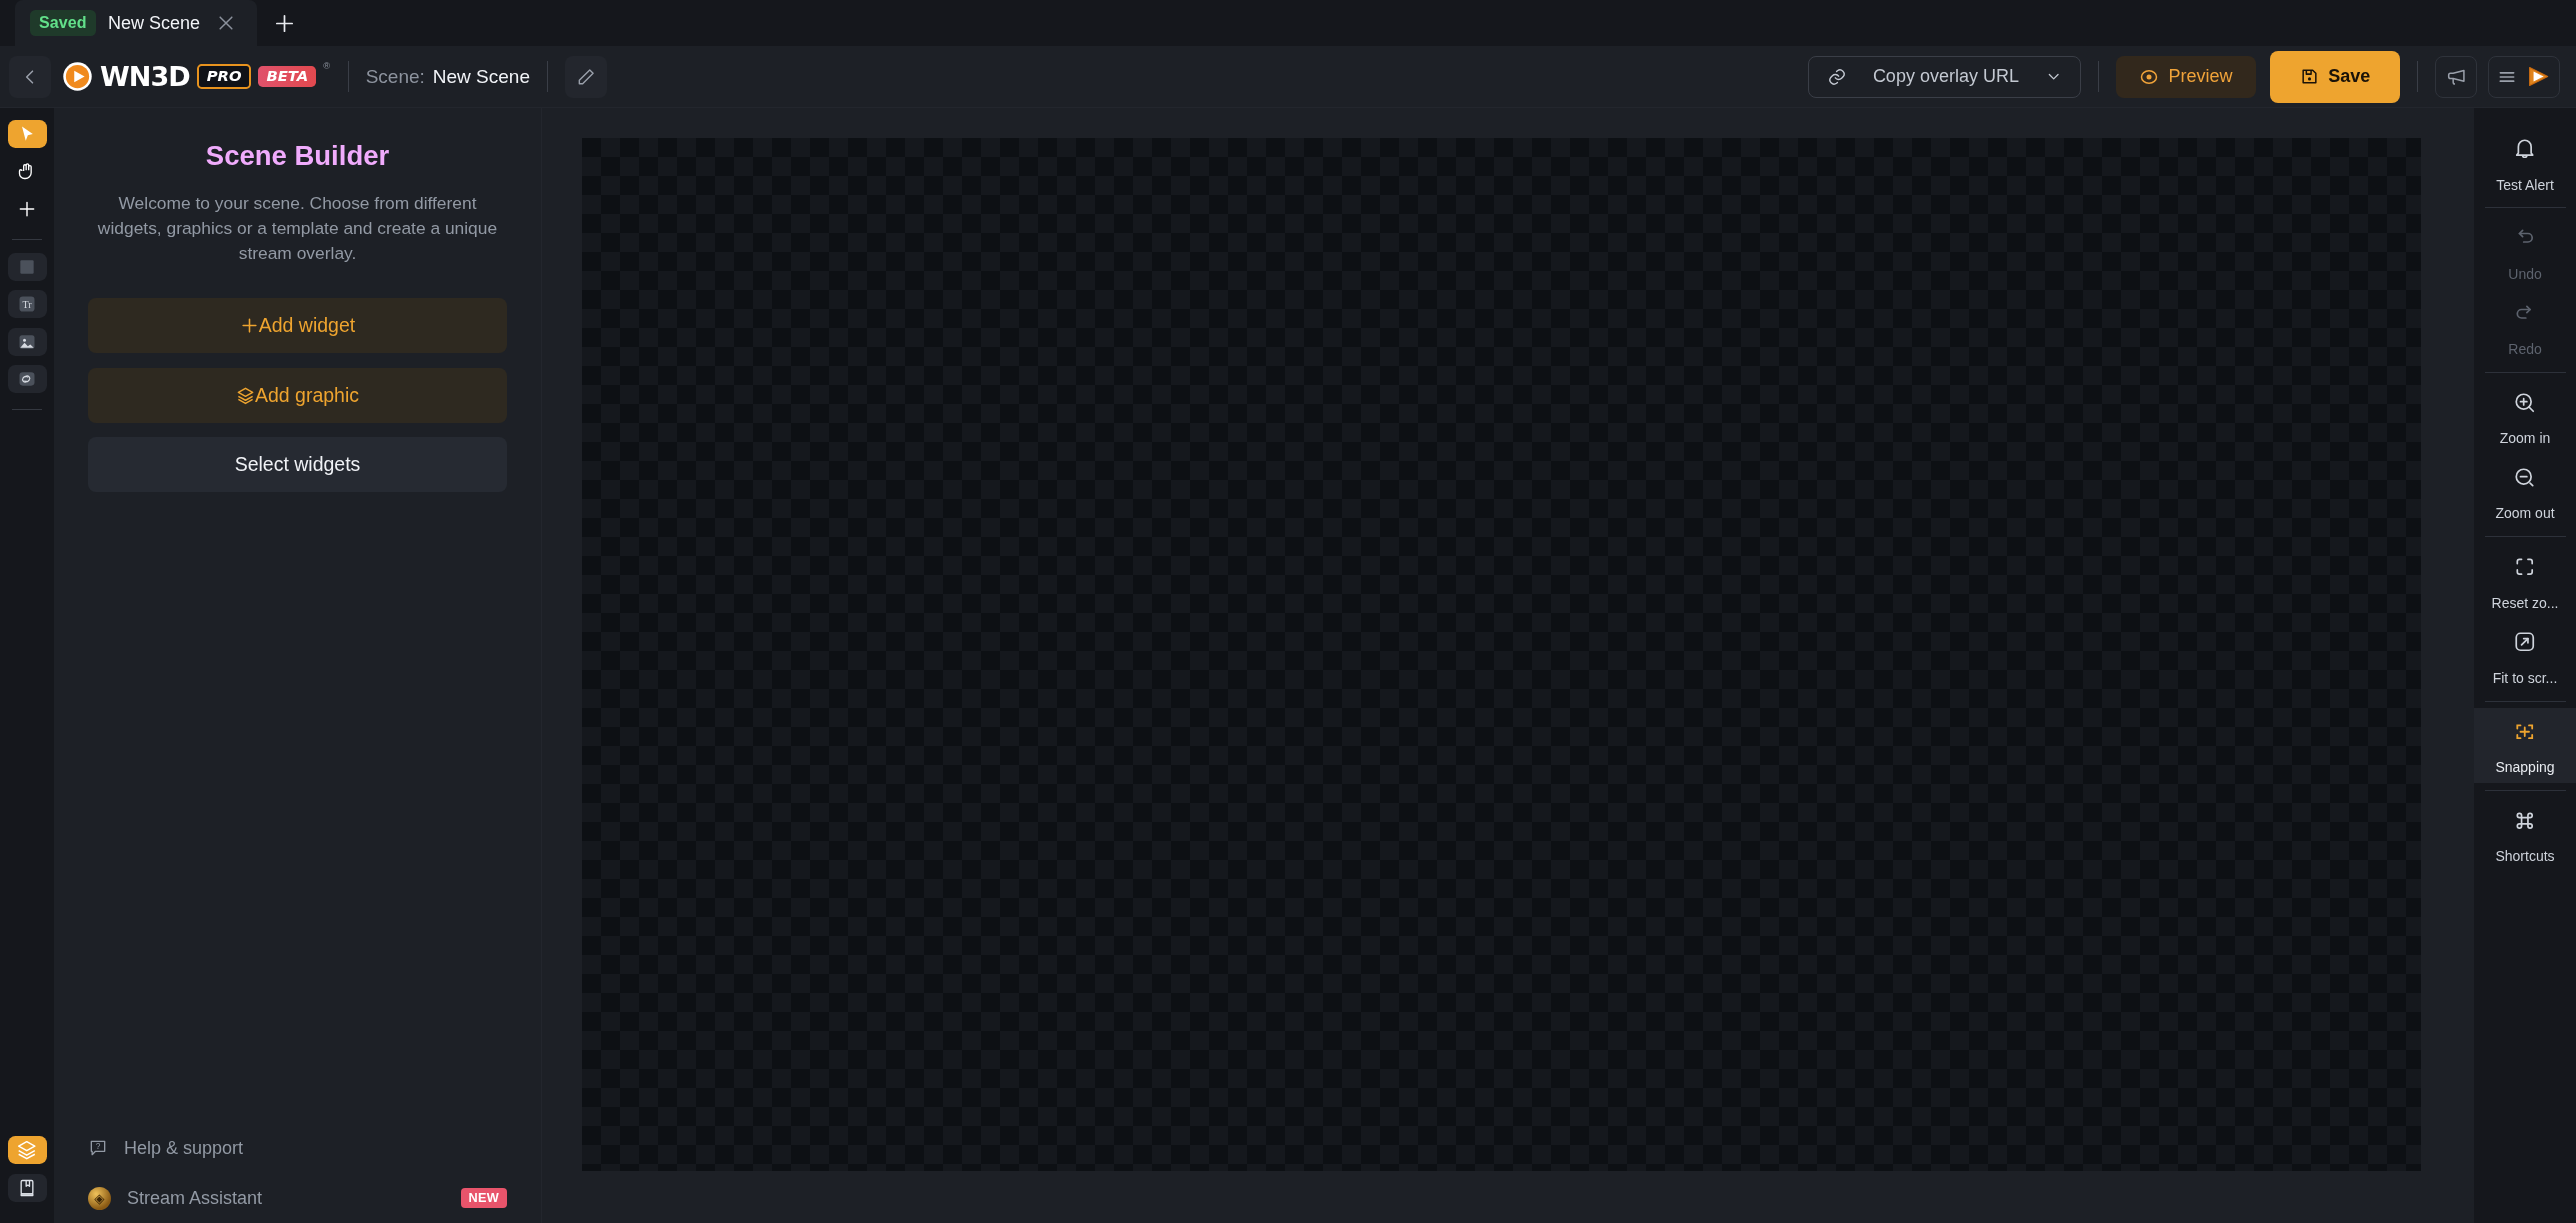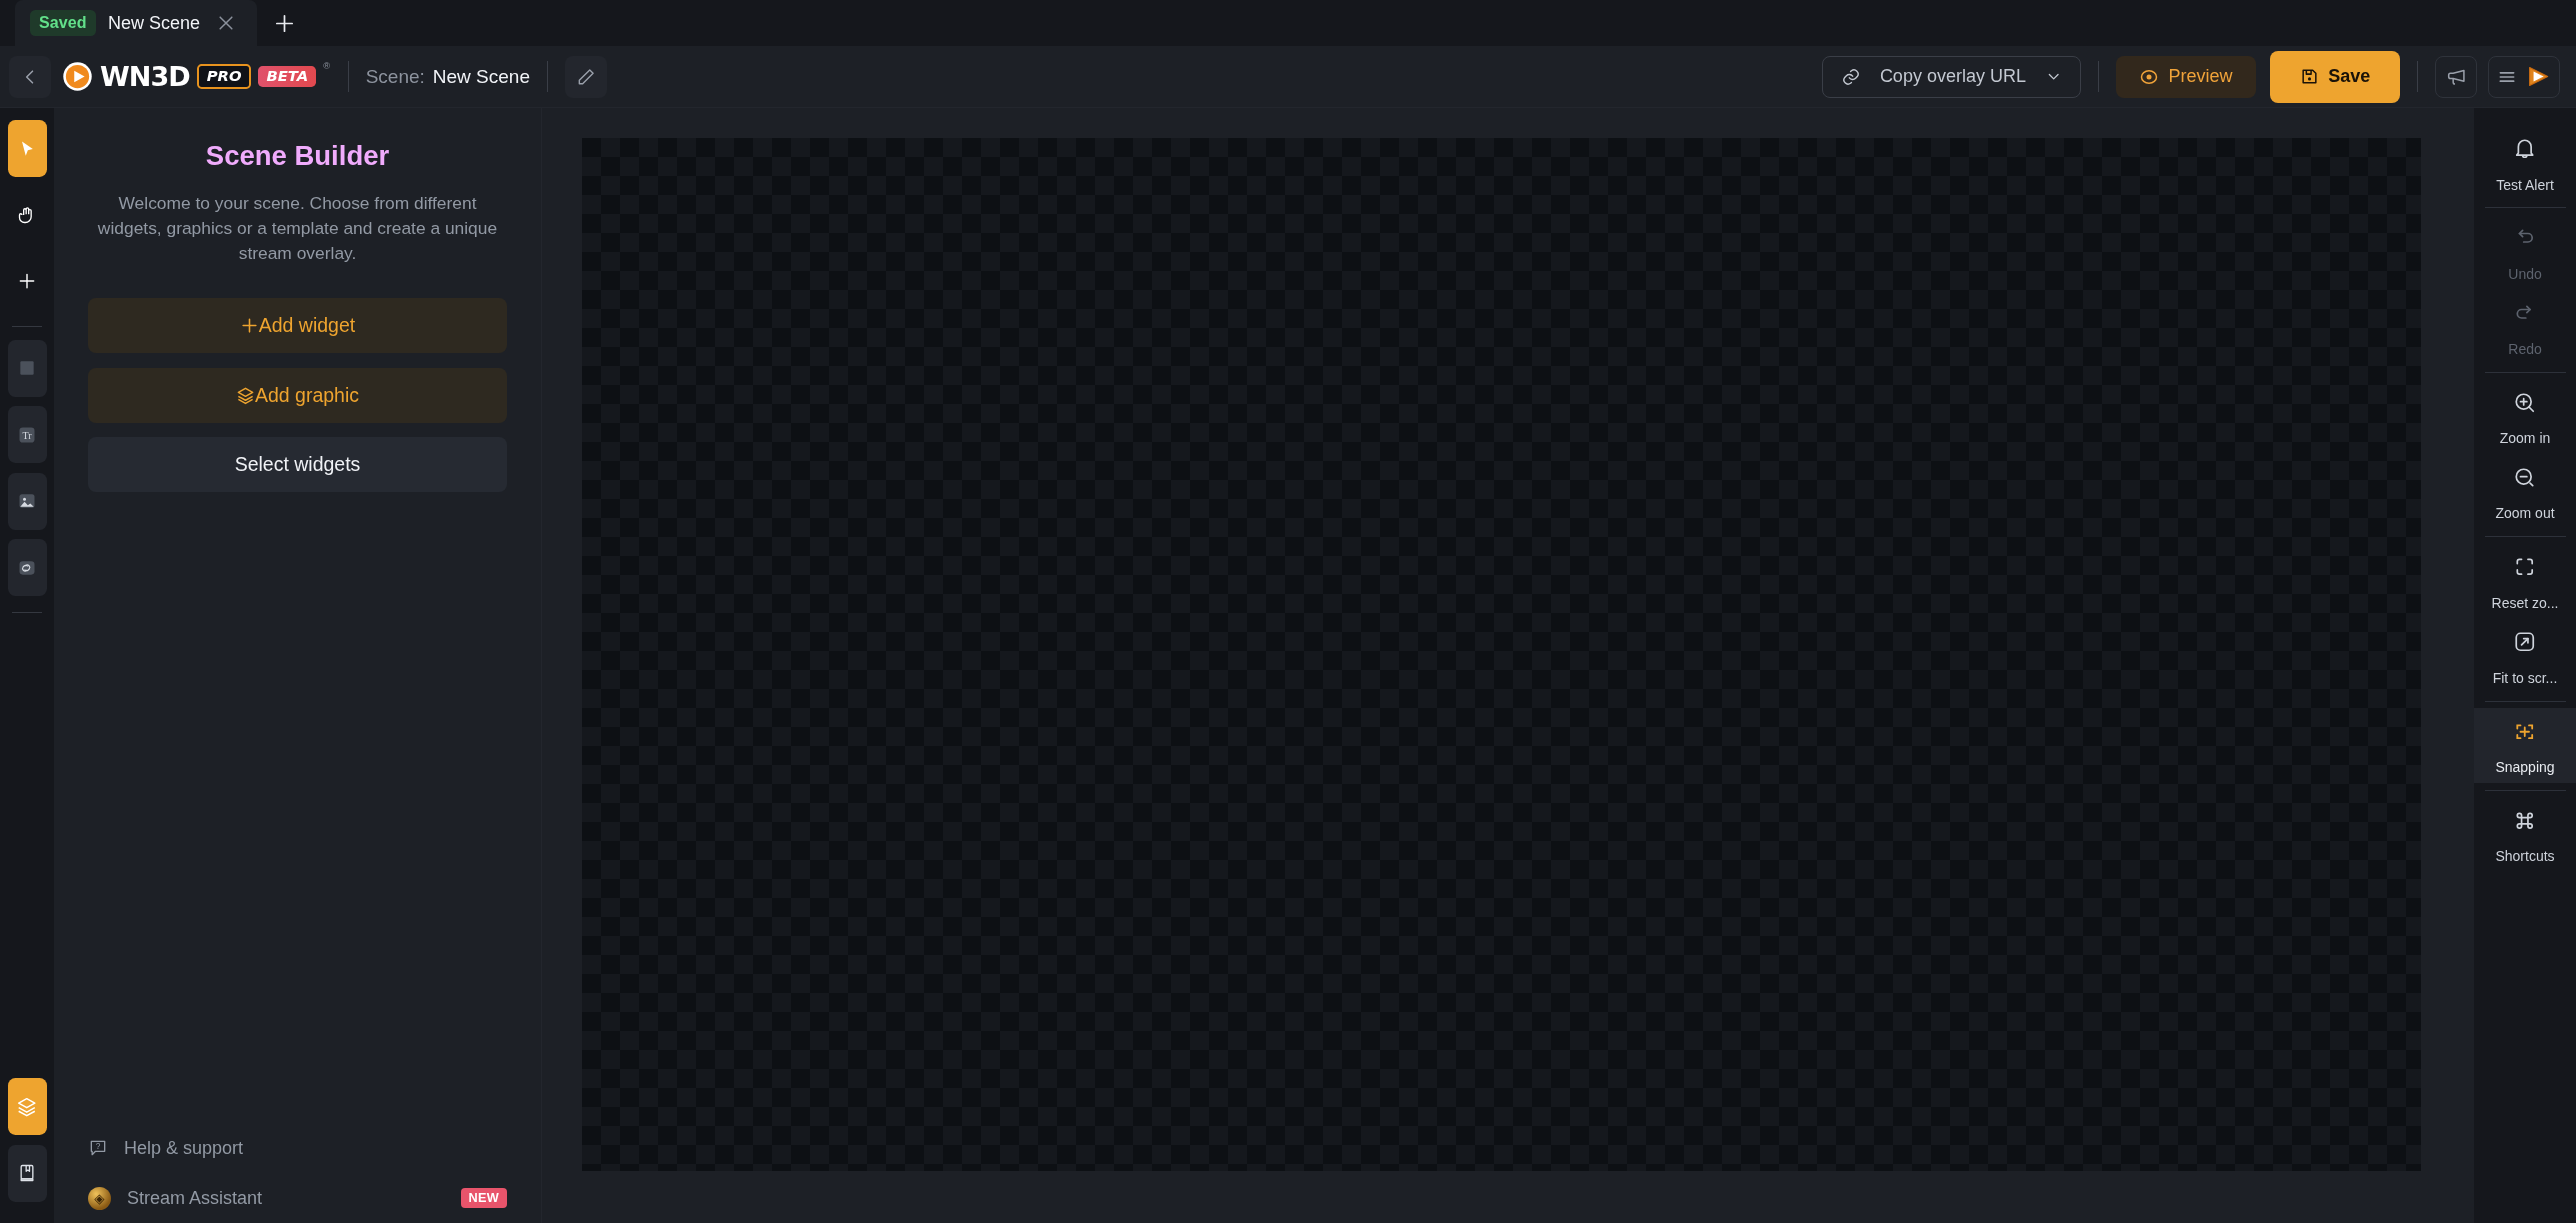--- a/index.html
+++ b/index.html
@@ -86,21 +86,21 @@
     width:42px; height:42px; border-radius:8px;
     background:#23262d;
     display:flex; align-items:center; justify-content:center;
     color:#9aa0ab; cursor:pointer; flex:0 0 auto;
   }
   .hdr-spacer{ flex:1 1 auto; }
 
   .btn-copy{
     height:42px; border:0.7px solid #3a3e47; border-radius:8px;
     background:transparent; color:#c3c8d1; font-size:18px;
-    display:flex; align-items:center; gap:19px;
+    display:flex; align-items:center; gap:26px;
     padding:0 17.4px; cursor:pointer; flex:0 0 auto;margin-left:40px;
   }
   .btn-preview{
     height:42px; border-radius:8px;
     background:#32281c; color:#f0a33a; font-size:18px;
     display:flex; align-items:center; gap:9.4px;
     padding:0 23px; cursor:pointer; flex:0 0 auto;
   }
   .btn-save{
     height:52px; border-radius:8px;
@@ -119,21 +119,21 @@
   
   .body{ display:flex; height:calc(1223px - 46px - 62px); }
 
   
   .rail{
     width:54px; flex:0 0 54px; background:#15171c;
     display:flex; flex-direction:column; align-items:center;
     padding-top:12px; padding-bottom:12px;
   }
   .rail-btn{
-    width:39px; height:57px; border-radius:7.4px;
+    width:39px; height:28px; border-radius:7.4px;
     display:flex; align-items:center; justify-content:center;
     margin-bottom:9.4px; cursor:pointer; color:#fff;
     background:#23262d;
   }
   .rail-btn.active{ background:#eea42f; color:#1a1208; }
   .rail-btn.plain{ background:transparent; }
   .rail-btn.muted{ background:#23262d; color:#8d939e; }
   .rail-sep{ width:29.5px; height:0.7px; background:#343840; margin:6.7px 0 13.4px; }
   .rail-spacer{ flex:1 1 auto; }
 

